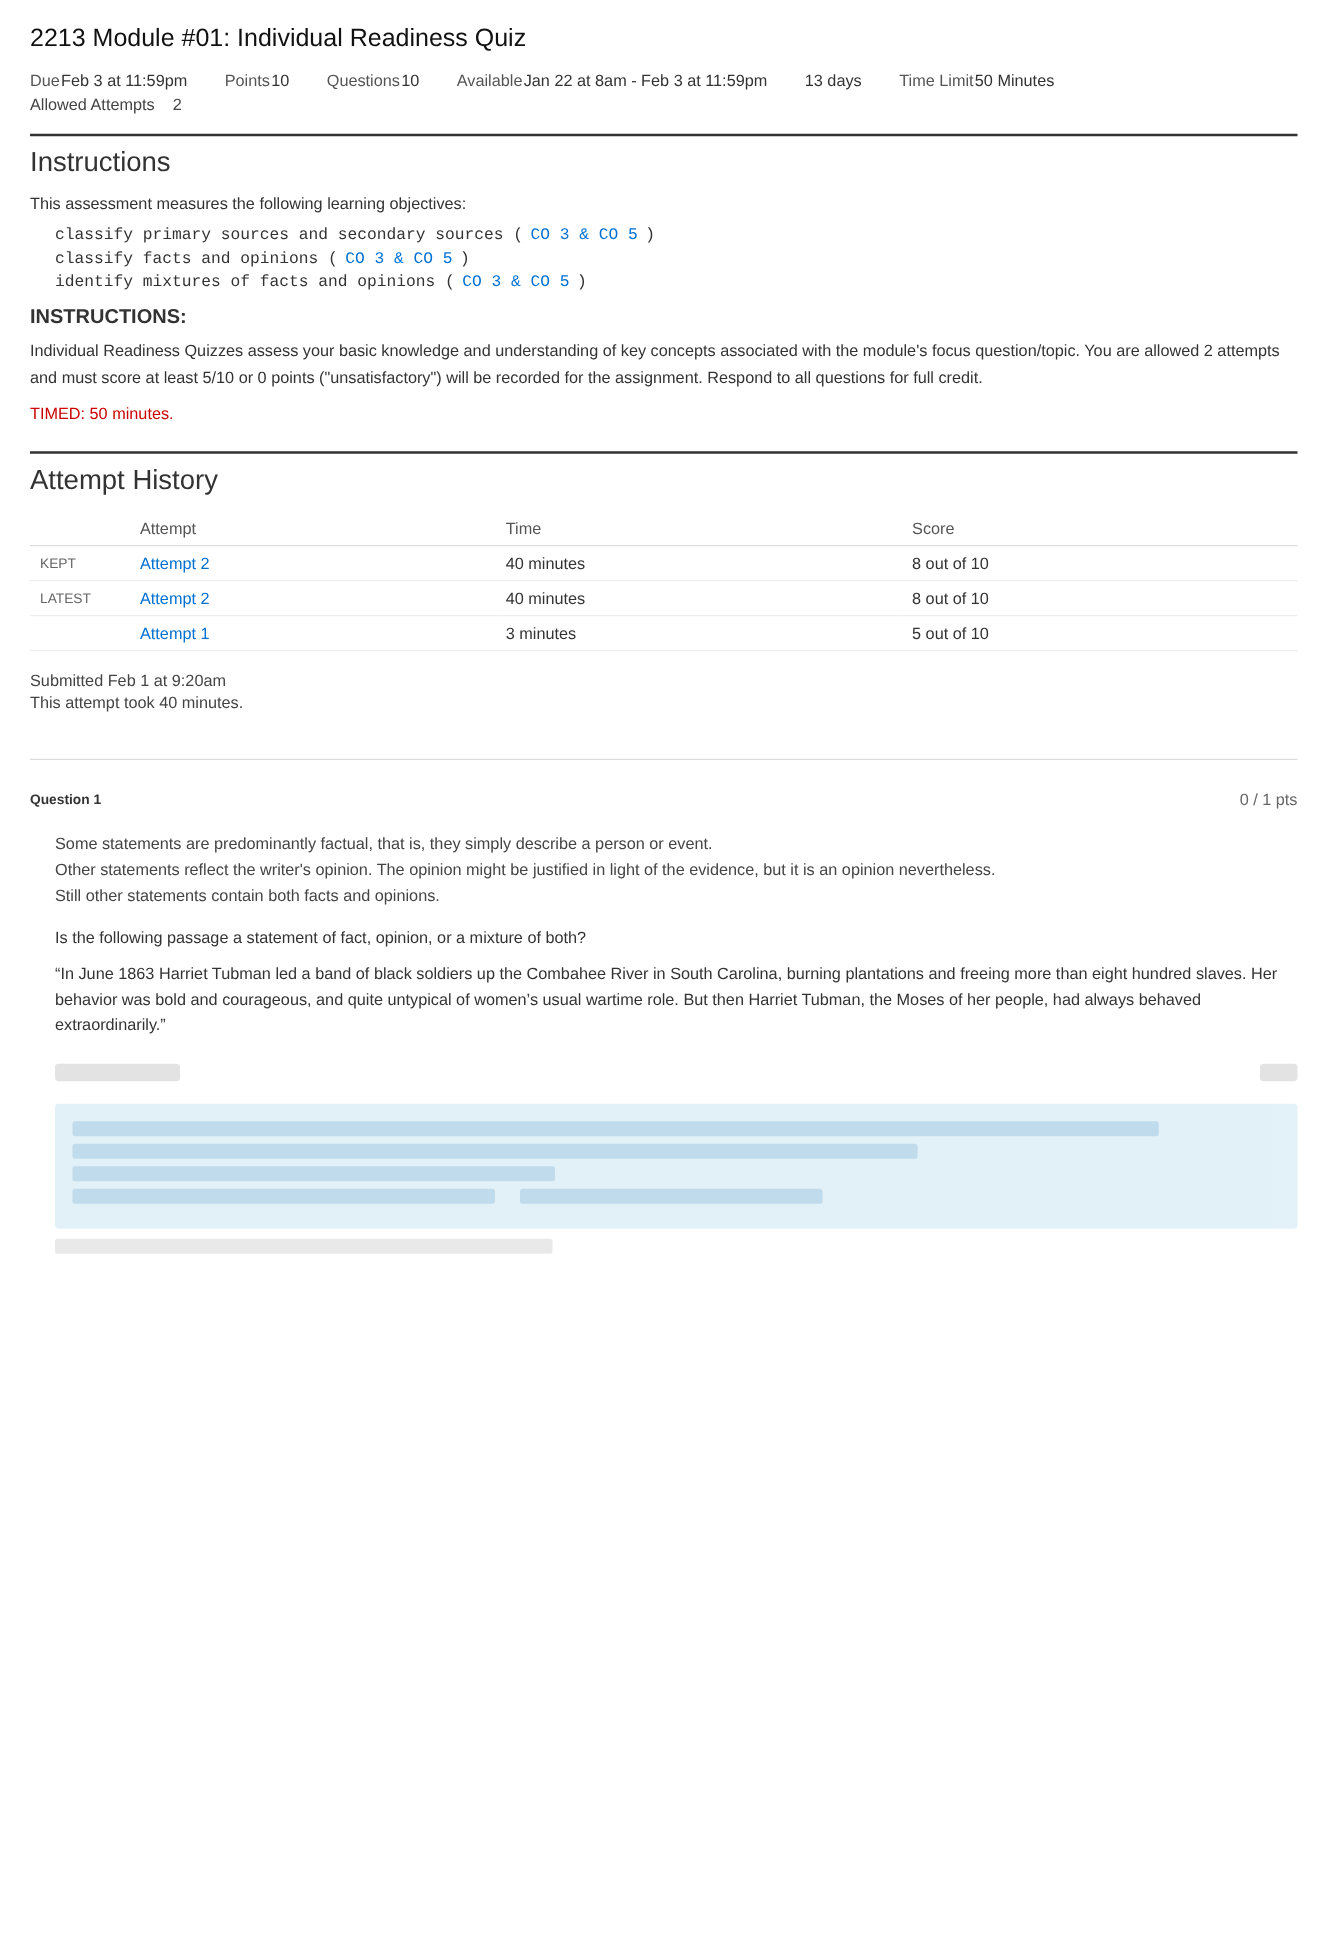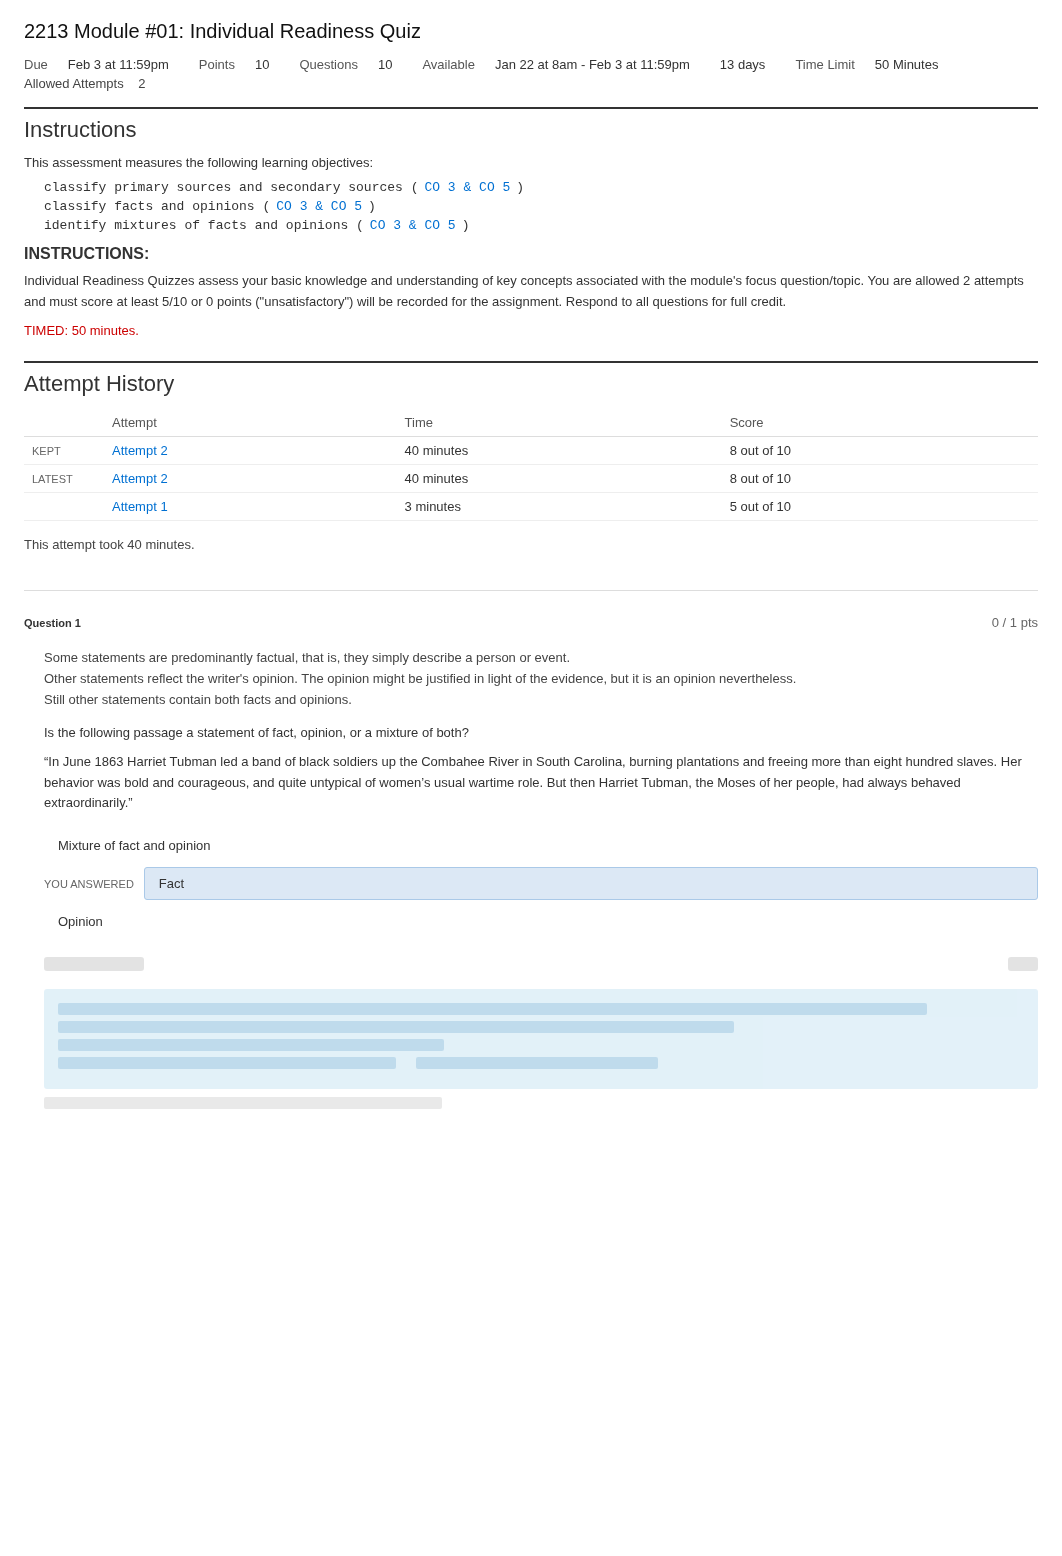--- a/index.html
+++ b/index.html
@@ -22,21 +22,21 @@
     .meta-row {
       display: flex;
       flex-wrap: wrap;
       gap: 0 30px;
       font-size: 13px;
       color: #444;
       margin-bottom: 4px;
     }
     .meta-item {
       display: flex;
-      gap: 20px;
+      gap: 1px;
       align-items: center;
     }
     .meta-label { color: #555; }
     .meta-value { color: #333; }
 
     .allowed-attempts-row {
       font-size: 13px;
       color: #444;
       margin-bottom: 16px;
     }
@@ -363,20 +363,21 @@
         <td>
           <a class="attempt-link" href="#">Attempt 1</a>
         </td>
         <td>3 minutes</td>
         <td>5 out of 10</td>
       </tr>
     </tbody>
   </table>
 
   <div class="score-summary">
+    <div>Submitted Feb 1 at 9:20am</div>
     <div>This attempt took 40 minutes.</div>
   </div>
 </div>
 
 <div class="question-block">
   <hr class="divider">
   <div class="question-header">
     <span class="question-label">Question 1</span>
     <span class="question-pts">0 / 1 pts</span>
   </div>
@@ -385,30 +386,20 @@
     <div class="question-premise">
       <span>Some statements are predominantly factual, that is, they simply describe a person or event.</span><br>
       <span>Other statements reflect the writer's opinion. The opinion might be justified in light of the evidence, but it is an opinion nevertheless.</span><br>
       <span>Still other statements contain both facts and opinions.</span>
     </div>
 
     <p class="question-stem">Is the following passage a statement of fact, opinion, or a mixture of both?</p>
 
     <p class="quote-block">“In June 1863 Harriet Tubman led a band of black soldiers up the Combahee River in South Carolina, burning plantations and freeing more than eight hundred slaves. Her behavior was bold and courageous, and quite untypical of women’s usual wartime role. But then Harriet Tubman, the Moses of her people, had always behaved extraordinarily.”</p>
 
-    <div class="answer-options">
-      <div class="answer-option neutral">Mixture of fact and opinion</div>
-
-      <div class="you-answered-row">
-        <span class="you-answered-label">You Answered</span>
-        <div class="answer-selected">Fact</div>
-      </div>
-
-      <div class="answer-option neutral">Opinion</div>
-    </div>
 
     <div class="blurred-section">
       <div style="display:flex; justify-content:space-between; margin-bottom:10px;">
         <div class="blurred-bar" style="width:100px;"></div>
         <div class="blurred-bar" style="width:30px;"></div>
       </div>
       <div class="blurred-content">
         <div class="blurred-line long"></div>
         <div class="blurred-line medium"></div>
         <div class="blurred-line short"></div>

